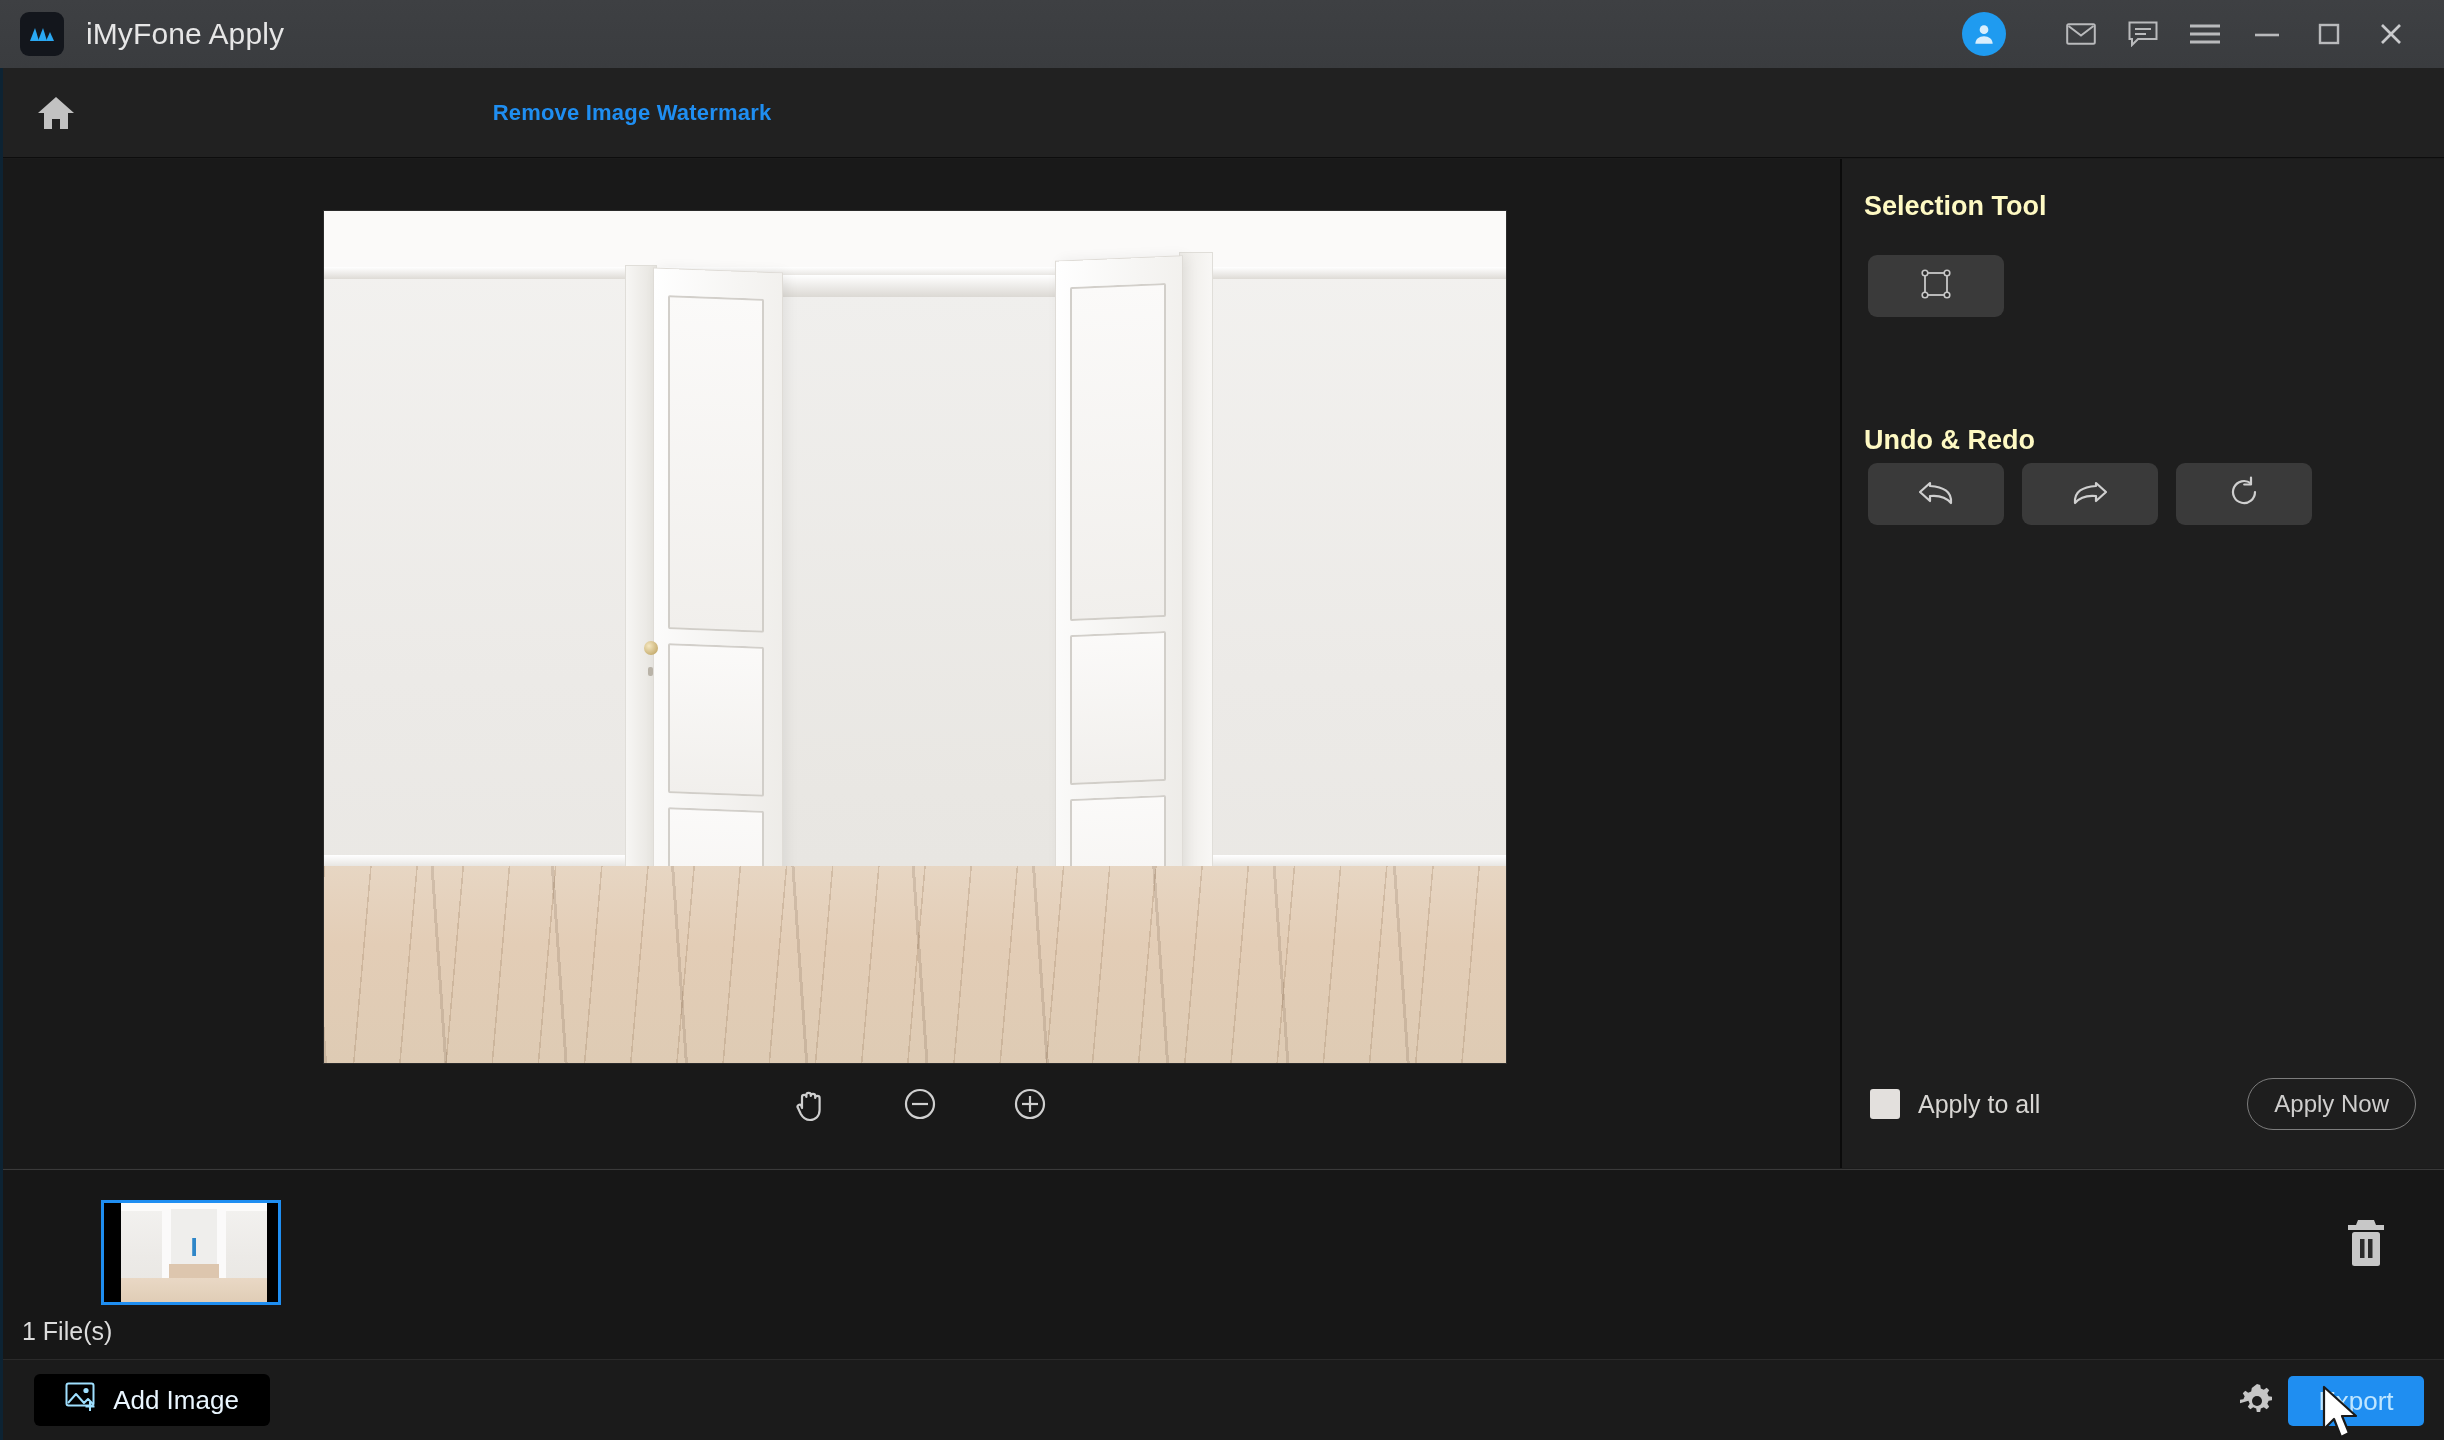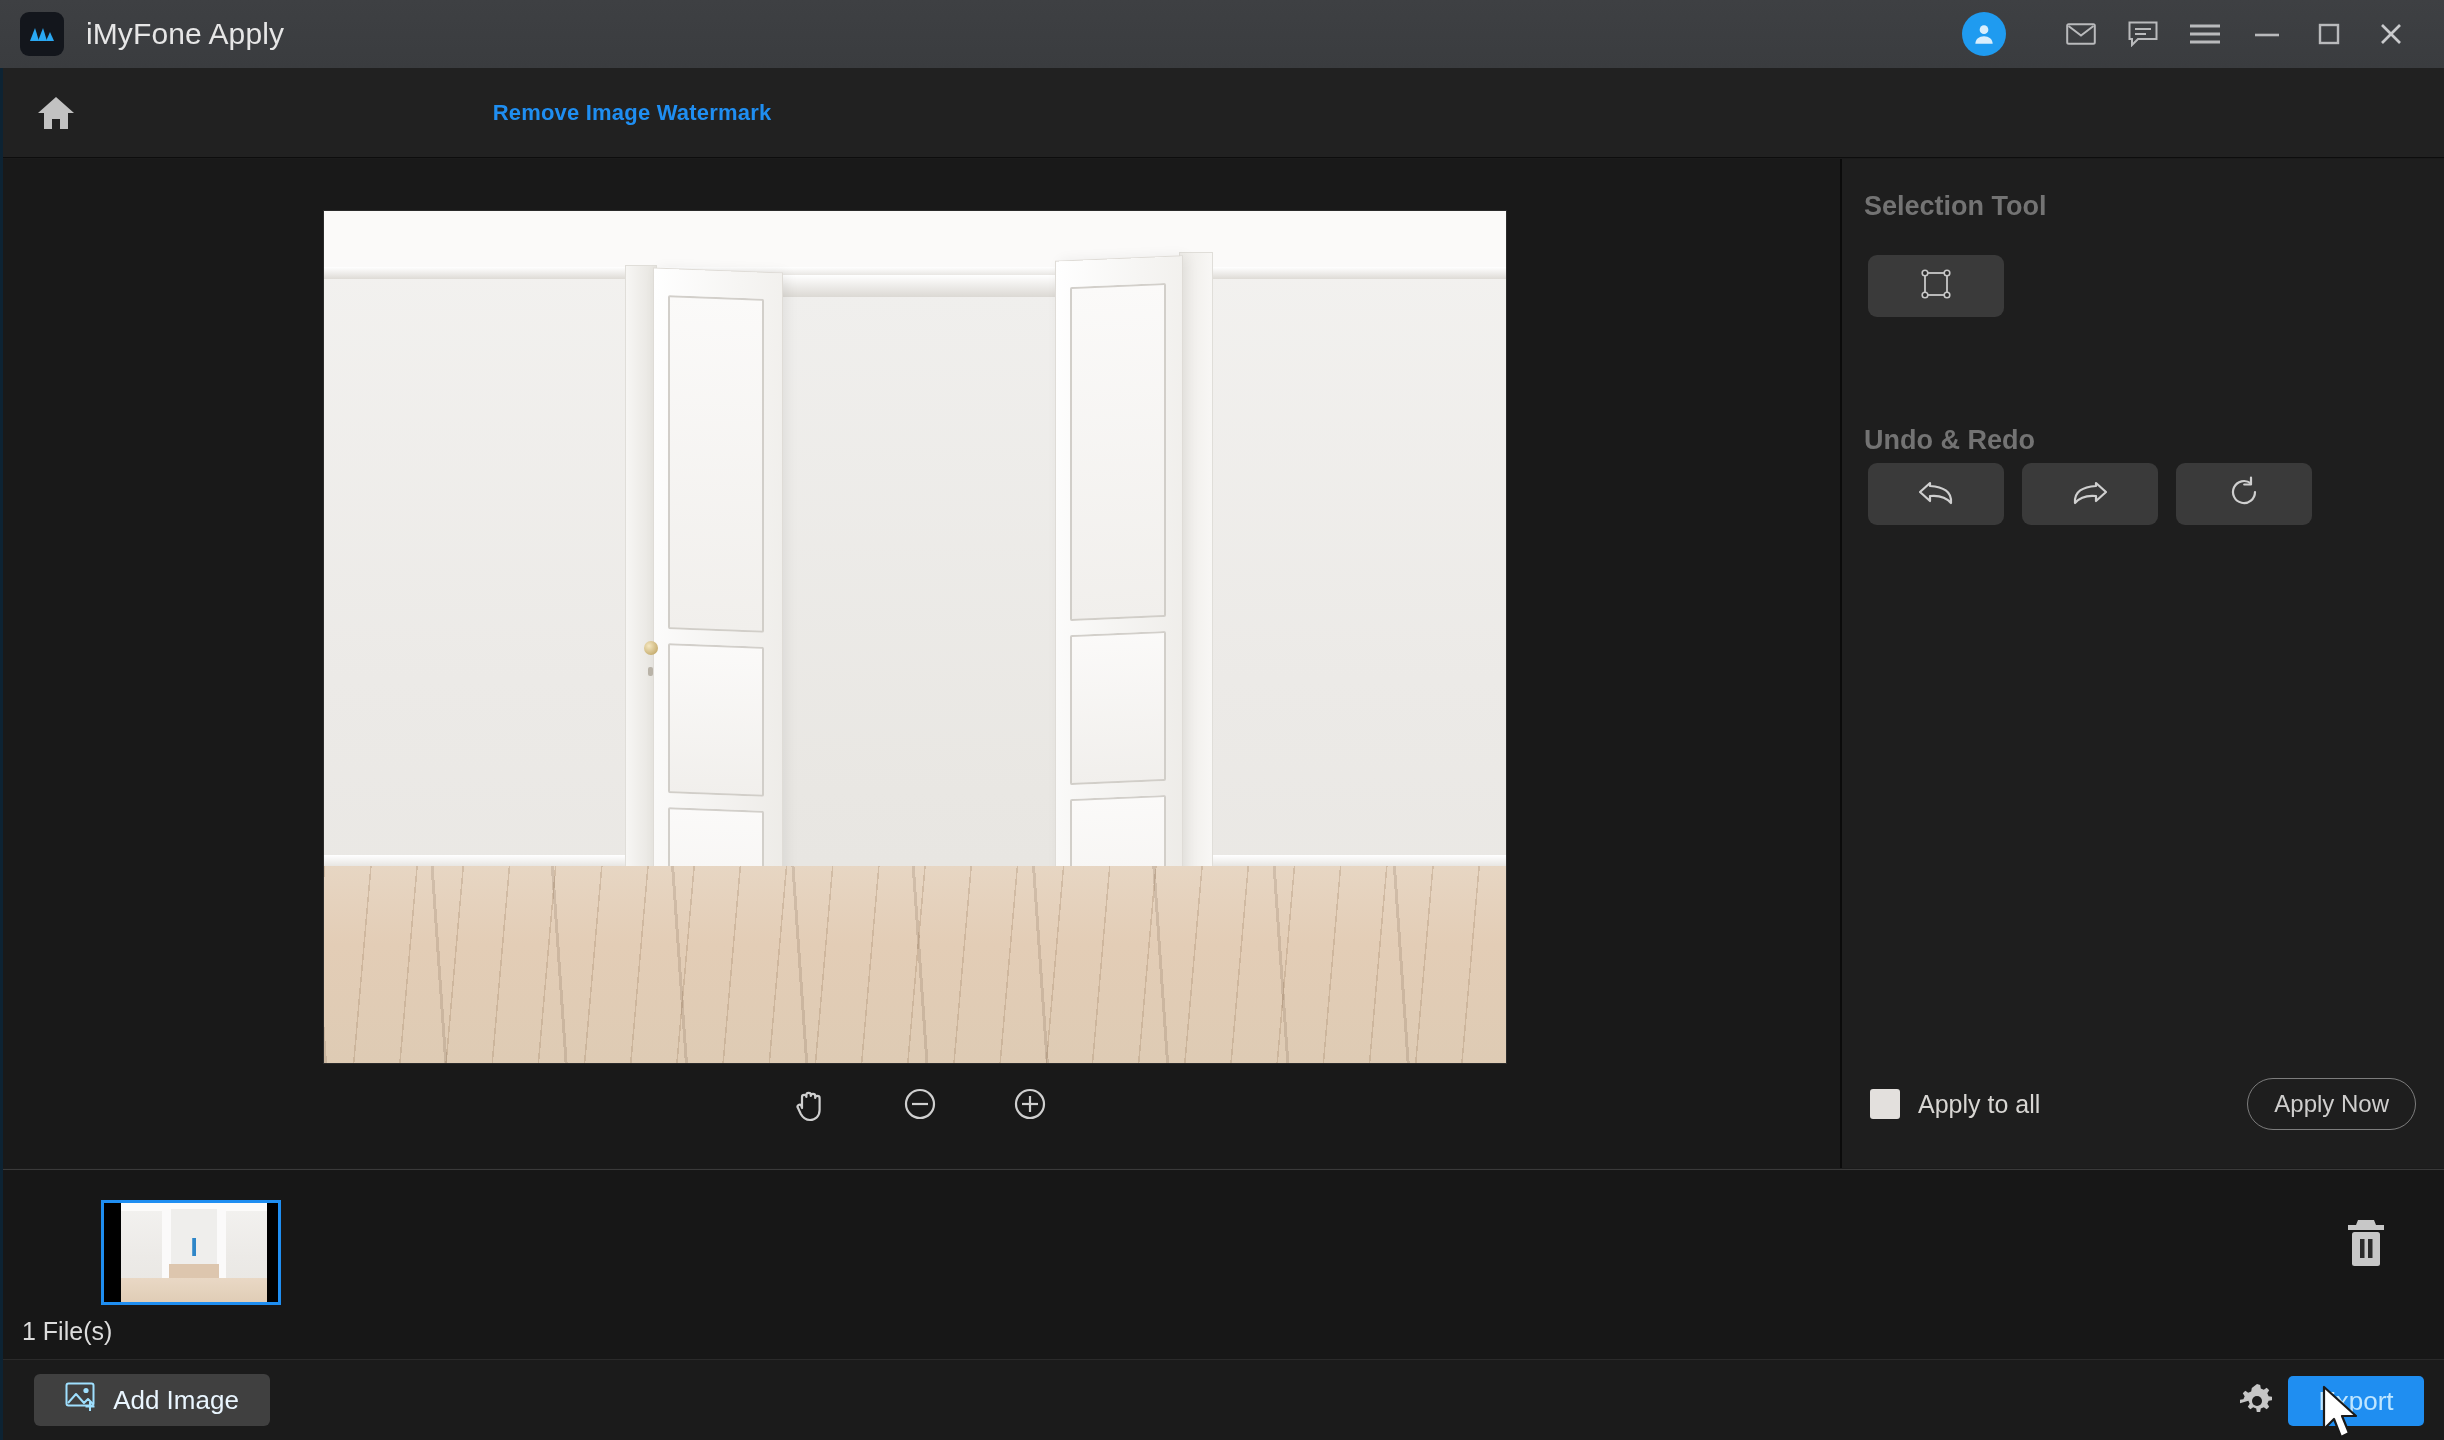--- a/index.html
+++ b/index.html
@@ -139,21 +139,21 @@
             background:#b9b3a8; border-radius:2px; }
 
   
   .zoom-bar{
     position:absolute; left:0; top:910px; width:1840px; height:70px;
     display:flex; align-items:center; justify-content:center; gap:58px;
   }
   .zbtn{ width:52px; height:52px; display:flex; align-items:center; justify-content:center; }
 
   
-  .sp-title{ color:#737373; font-size:27px; font-weight:bold; }
+  .sp-title{ color:#fef9c3; font-size:27px; font-weight:bold; }
   .sec1{ position:absolute; left:22px; top:32px; }
   .tool-btn{
     position:absolute; left:26px; top:96px; width:136px; height:62px;
     background:#3a3a3a; border-radius:9px;
     display:flex; align-items:center; justify-content:center;
   }
   .sec2{ position:absolute; left:22px; top:246px;margin-top:20px; }
   .ur-row{ position:absolute; left:26px; top:304px; display:flex; gap:18px; }
   .ur-btn{
     width:136px; height:62px; background:#3a3a3a; border-radius:9px;
@@ -193,21 +193,21 @@
     display:flex; align-items:center; justify-content:center;
   }
 
   
   .footer{
     position:absolute; left:0; bottom:0; width:2444px; height:81px;
     background:#1b1b1b; border-top:1px solid #2a2a2a;
   }
   .add-btn{
     position:absolute; left:34px; top:14px; width:236px; height:52px;
-    background:#404040; border-radius:6px; display:flex; align-items:center;
+    background:#000000; border-radius:6px; display:flex; align-items:center;
     justify-content:center; gap:14px; color:#eaf6ff; font-size:26px;
   }
   .gear{ position:absolute; right:166px; top:20px; width:42px; height:42px;
          display:flex; align-items:center; justify-content:center; }
   .export-btn{
     position:absolute; right:20px; top:16px; width:136px; height:50px;
     background:#1f8ef1; border-radius:5px; display:flex; align-items:center;
     justify-content:center; color:#bfe6ff; font-size:26px;
   }
   .cursor-arrow{ position:absolute; left:2320px; top:1385px; pointer-events:none; }

